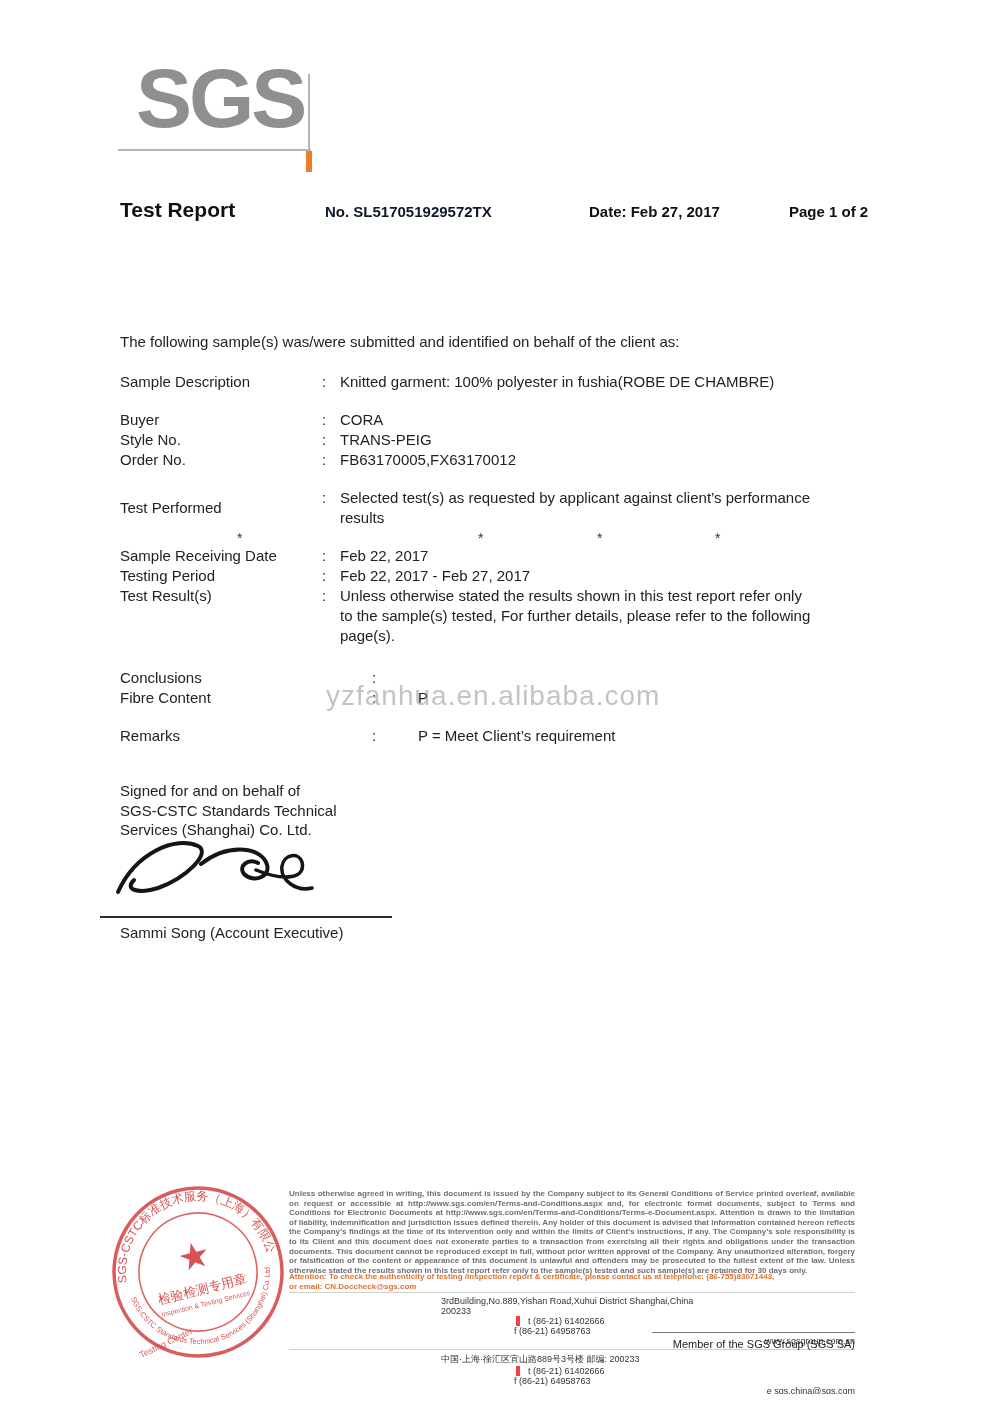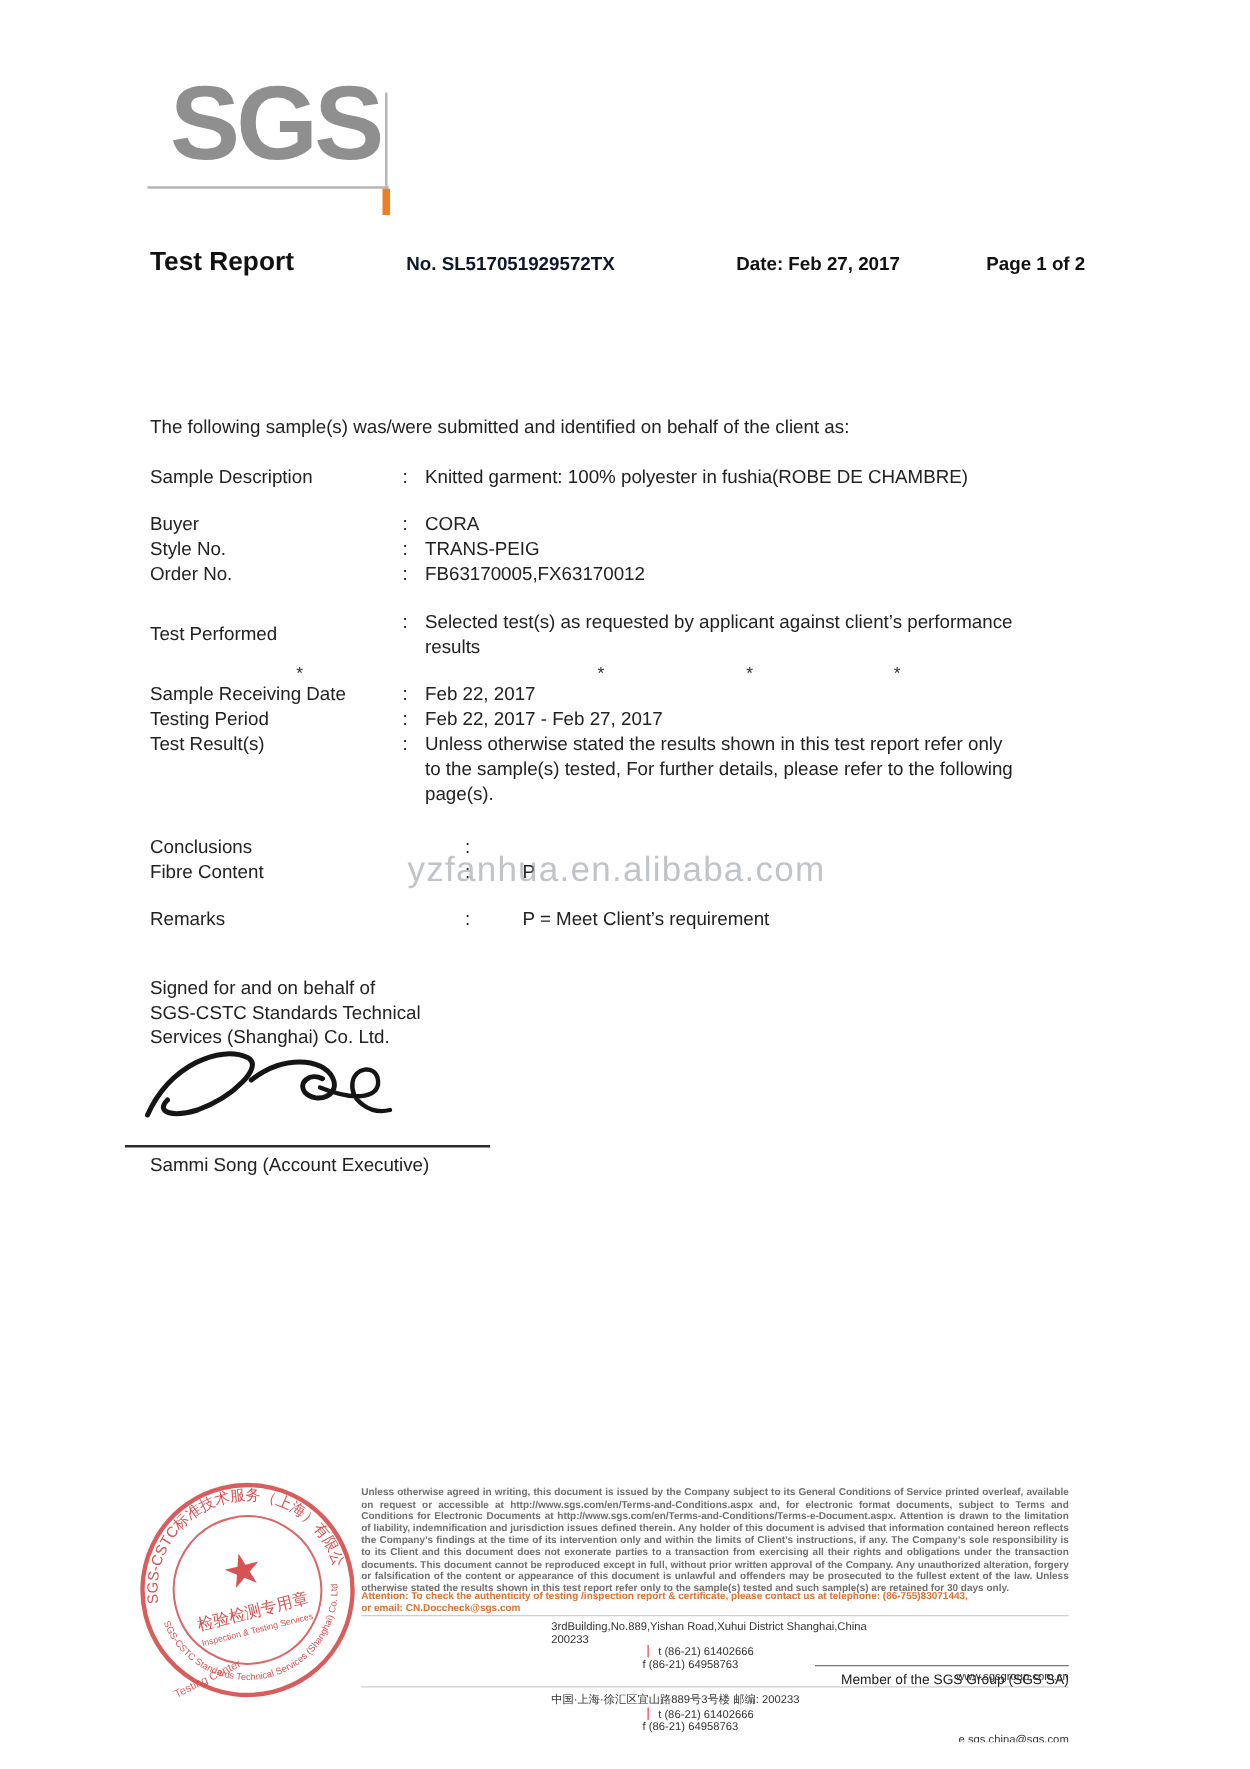--- a/index.html
+++ b/index.html
@@ -48,21 +48,21 @@
   
   .stamp-wrap{position:absolute;left:108px;top:1182px;width:180px;height:180px;
               transform:rotate(-14deg);opacity:.92;}
   .legal{position:absolute;left:289px;top:1189px;width:566px;font-size:8px;line-height:9.6px;
          font-weight:bold;color:#6f6f6f;text-align:justify;}
   .attention{position:absolute;left:289px;top:1272px;width:566px;font-size:8px;line-height:9.5px;
              font-weight:bold;color:#df7130;}
   .addr{position:absolute;left:289px;top:1292px;width:566px;font-size:9px;color:#333;}
   .addr-row{display:flex;align-items:center;padding:3px 0;border-top:1px solid #cfcfcf;flex-direction:column;}
   .a-addr{width:262px;flex:none;}
-  .a-tel{width:100px;flex:none;border-left:1px solid #ef4444;padding-left:8px;}
+  .a-tel{width:100px;flex:none;border-left:4px solid #ef4444;padding-left:8px;}
   .a-fax{width:120px;flex:none;padding-left:4px;}
   .a-web{margin-left:auto;text-align:right;}
   .member-line{position:absolute;left:652px;top:1332px;width:203px;border-top:1.5px solid #777;
                padding-top:5px;font-size:11px;color:#222;text-align:right;}
 </style>
 </head>
 <body>
 
 <div class="page">
 

